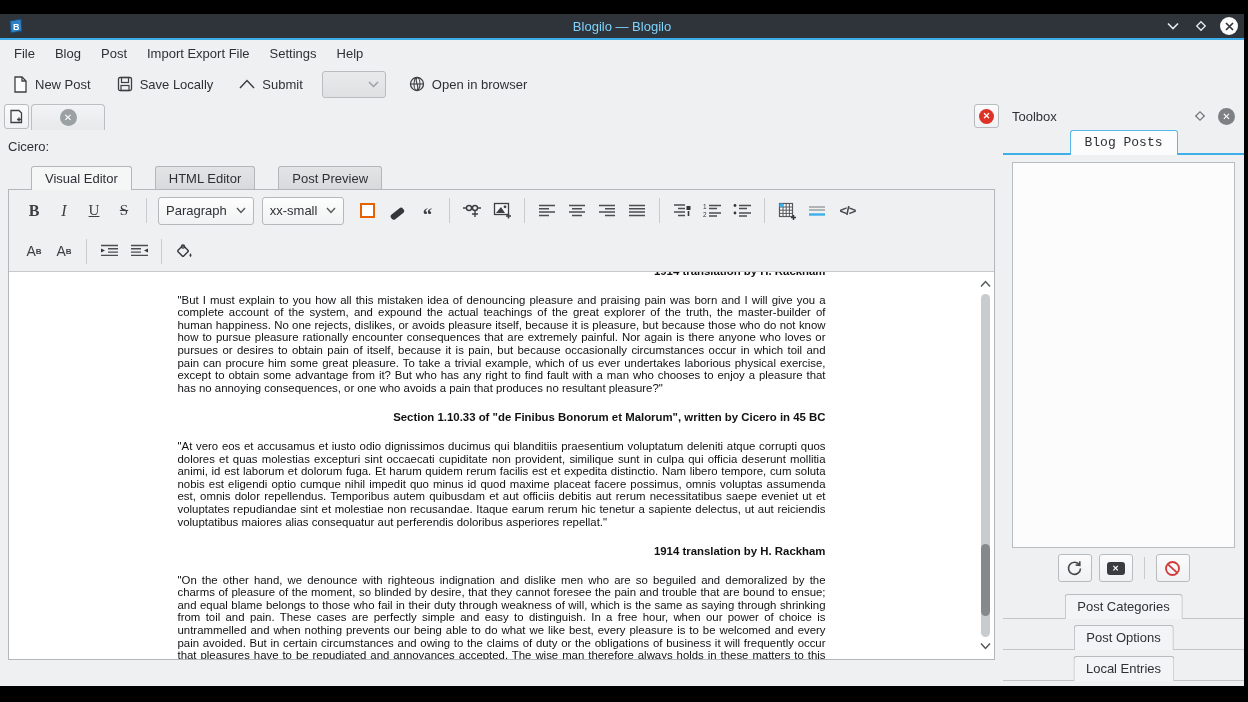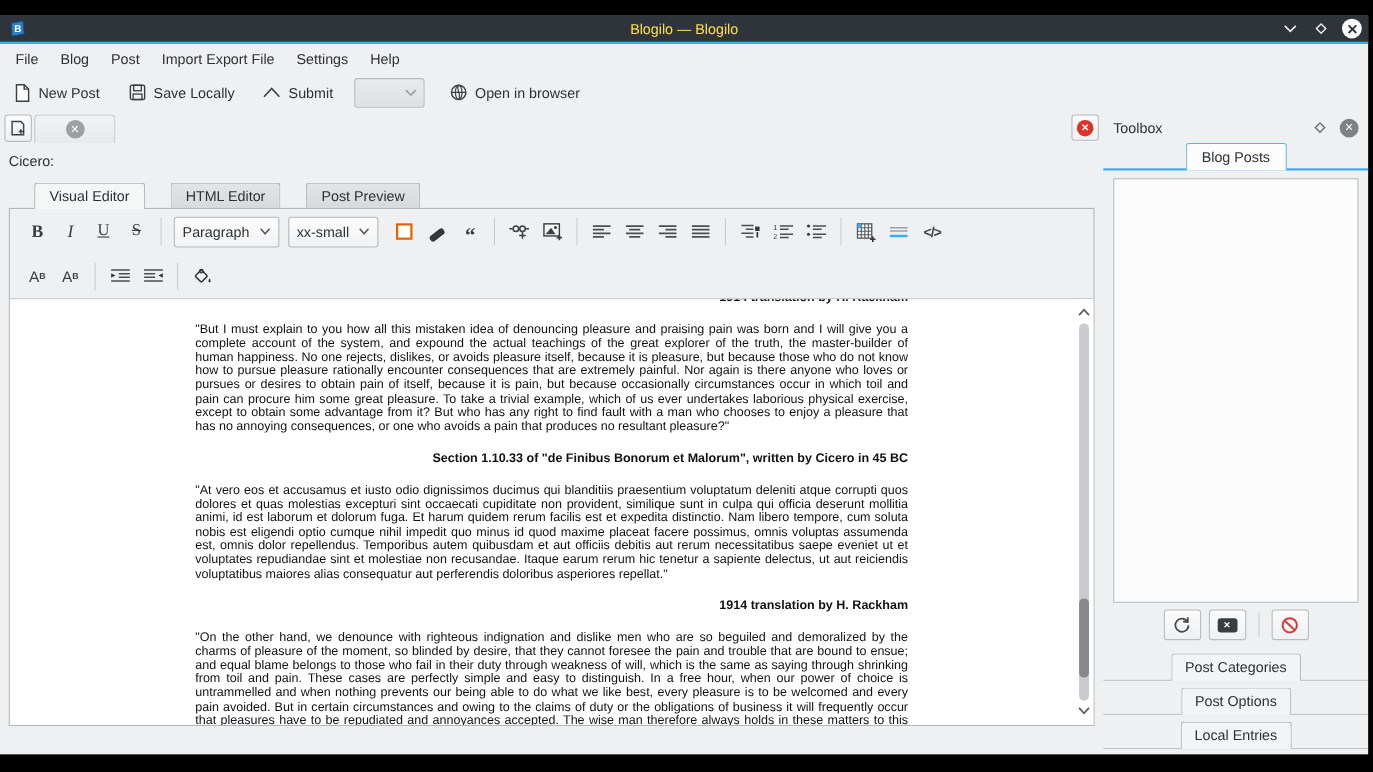--- a/index.html
+++ b/index.html
@@ -3,21 +3,21 @@
 <meta charset="utf-8">
 <style>
   * { margin:0; padding:0; box-sizing:border-box; }
   body { background:#000; font-family:"Liberation Sans", sans-serif; }
   .screen { position:relative; width:1248px; height:702px; background:#000; overflow:hidden; }
   .window { position:absolute; left:0; top:14px; width:1244px; height:672px; background:#eff0f1; display:flex; flex-direction:column; }
 
   
   .titlebar { height:24px; background:#2f343b; position:relative; display:flex; align-items:center; flex:0 0 auto; }
   .titlebar .app-icon { margin-left:7px; width:17px; height:17px; }
-  .titlebar .wtitle { position:absolute; left:0; right:0; text-align:center; color:#fde047; font-size:13px; }
+  .titlebar .wtitle { position:absolute; left:0; right:0; text-align:center; color:#7dd3fc; font-size:13px; }
   .win-controls { position:absolute; right:6px; top:0; height:24px; display:flex; align-items:center; gap:10px; }
   .wc-btn { width:18px; height:18px; display:flex; align-items:center; justify-content:center; }
   .wc-close { background:#fcfcfc; border-radius:50%; }
   .accent-line { height:2px; background:#3daee9; flex:0 0 auto; }
 
   
   .menubar { height:26px; display:flex; align-items:center; padding-left:4px; font-size:13px; color:#2d3136; flex:0 0 auto; }
   .menu-item { padding:4px 10px; cursor:default; }
 
   
@@ -85,21 +85,21 @@
   .vs-thumb { position:absolute; left:0; right:0; top:73%; height:21%; background:#85898c; border-radius:5px; }
 
   
   .toolbox { width:241px; flex:0 0 auto; display:flex; flex-direction:column; padding-top:2px; position:relative; }
   .tbx-header { height:24px; display:flex; align-items:center; padding:0 9px; gap:12px; }
   .tbx-title { font-size:13px; color:#2d3136; flex:1; }
   .tbx-close { width:17px; height:17px; border-radius:50%; background:#7d8183; color:#fff; font-size:10px; display:flex; align-items:center; justify-content:center; }
   .tbx-tabrow { height:27px; position:relative; }
   .tbx-tabrow .baseline { position:absolute; left:0; right:0; bottom:0; height:2px; background:#3daee9; }
   .tbx-tab { position:absolute; left:50%; transform:translateX(-50%); bottom:0; background:#fcfcfc; border:1px solid #59b6e8; border-bottom:none;
-             border-radius:3px 3px 0 0; padding:4px 14px 5px; font-size:13px; color:#2d3136; }
+             border-radius:3px 3px 0 0; padding:4px 14px 5px; font-size:13px; color:#2d3136;font-family:Liberation Mono, monospace; }
   .tbx-list { margin:7px 9px 0; height:386px; background:#fcfcfc; border:1px solid #b9bcbe; }
   .tbx-btnrow { height:40px; display:flex; align-items:center; justify-content:center; gap:7px; }
   .tbx-btn { width:34px; height:28px; border:1px solid #b9bcbe; border-radius:3px; background:linear-gradient(#fbfbfc,#f0f1f2);
              display:flex; align-items:center; justify-content:center; }
   .tbx-sep { width:1px; height:22px; background:#c9cccd; margin:0 4px; }
   .clear-ic { width:18px; height:13px; background:#393d40; border-radius:3px; color:#fff; font-size:8px; font-weight:bold;
               display:flex; align-items:center; justify-content:center; }
   .section-row { height:26px; position:relative; margin-top:5px; }
   .section-row .sline { position:absolute; left:0; right:0; bottom:0; height:1px; background:#c3c5c7; }
   .section-tab { position:absolute; left:50%; transform:translateX(-50%); bottom:0; background:#f3f4f5; border:1px solid #b9bcbe; border-bottom:none;

